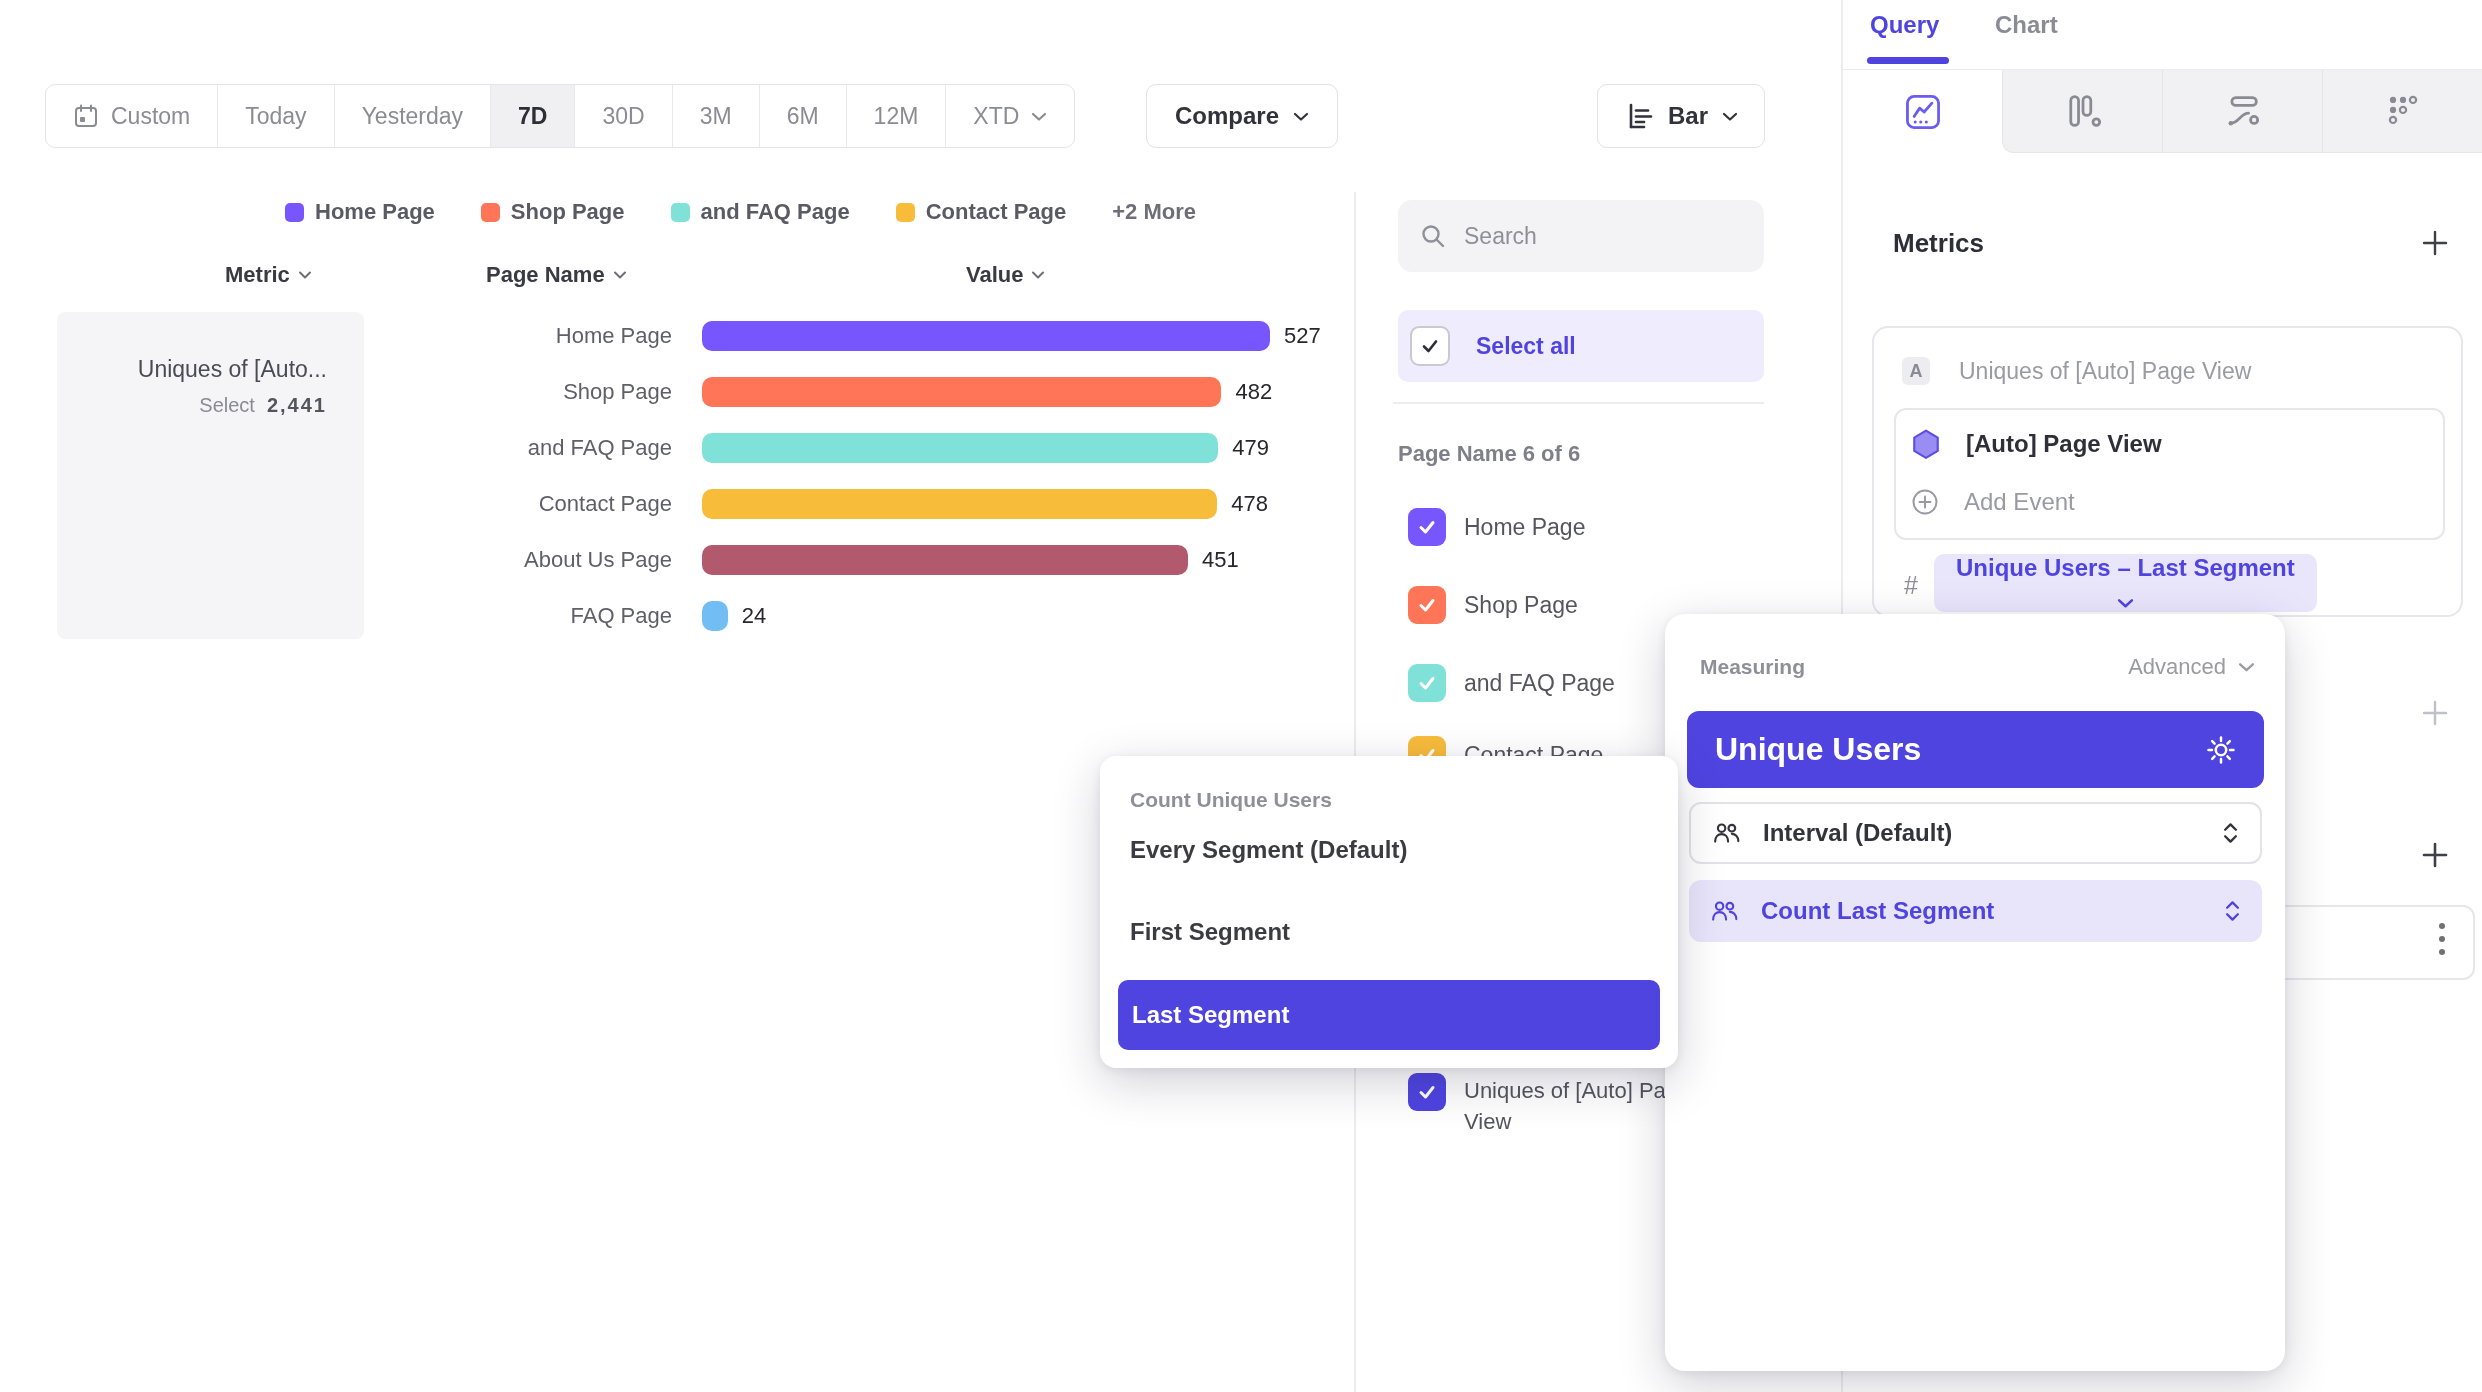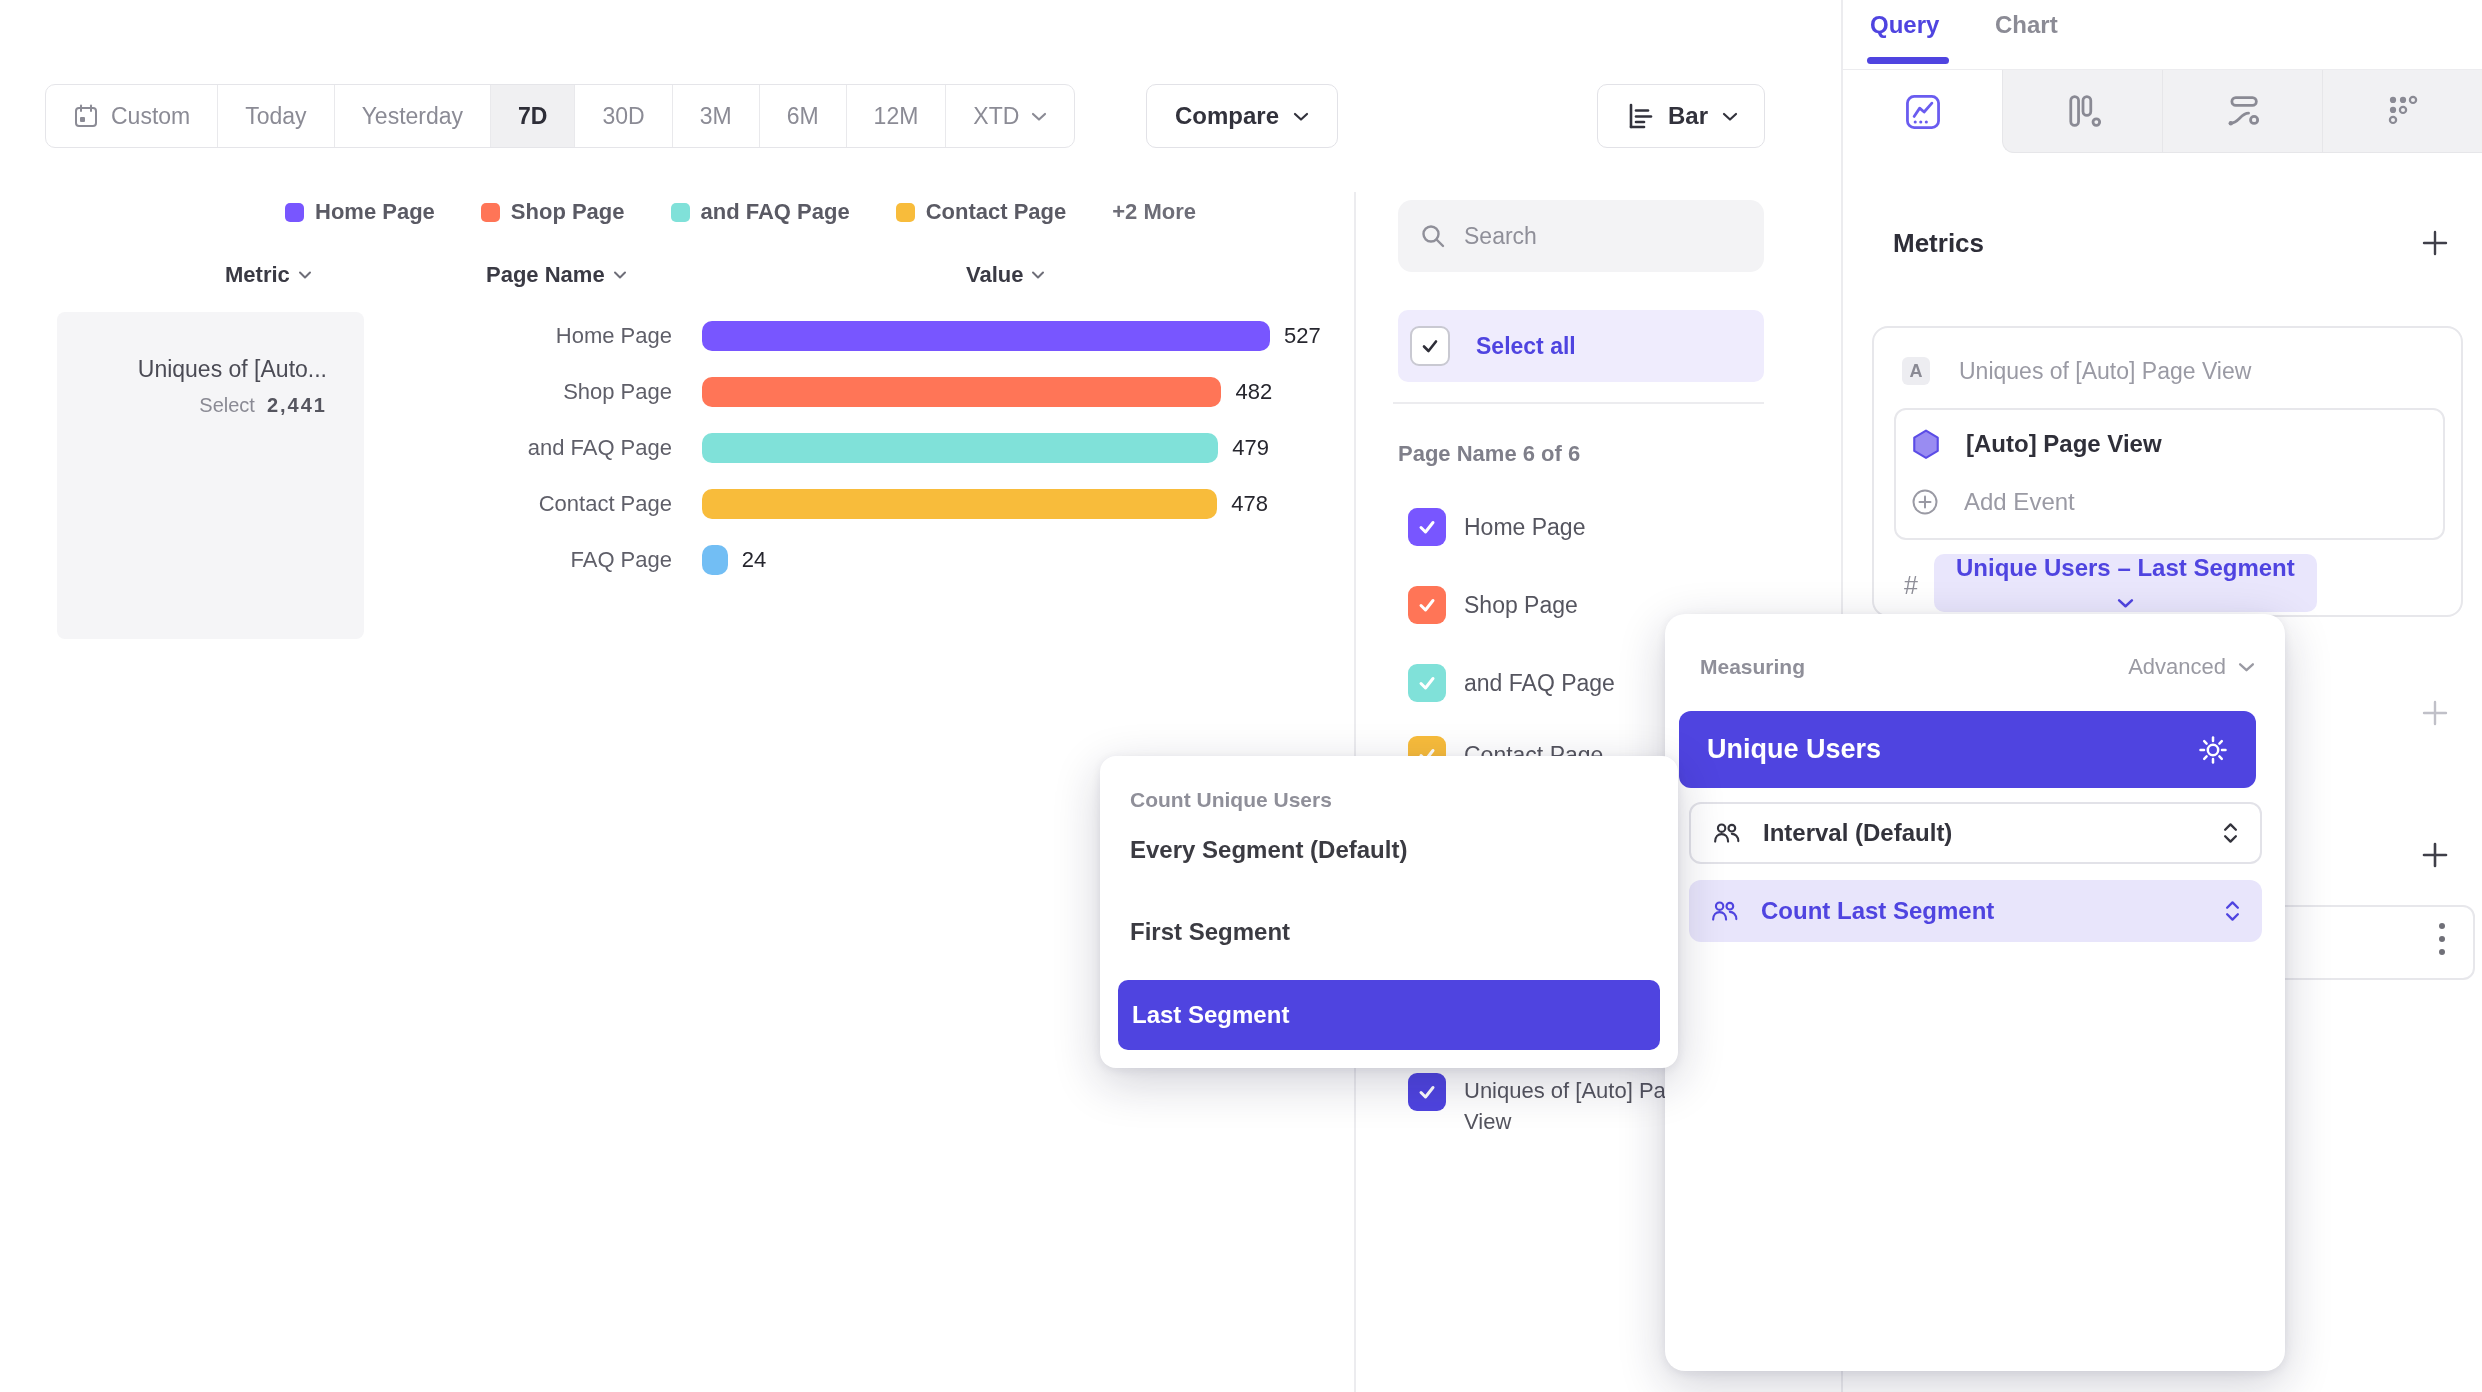--- a/index.html
+++ b/index.html
@@ -97,23 +97,23 @@
   .vdots { position:absolute; right:28px; top:16px; display:flex; flex-direction:column; gap:7px; }
   .vdots i { width:6px; height:6px; border-radius:50%; background:#707078; }
 
   
   .popover { position:absolute; background:#fff; border-radius:20px;
              box-shadow:0 14px 48px rgba(25,25,60,.20), 0 2px 10px rgba(25,25,60,.08); }
   .meas { left:1665px; top:614px; width:620px; height:757px; z-index:5; }
   .meas-head { position:absolute; left:35px; right:30px; top:40px; display:flex; justify-content:space-between; align-items:center; }
   .meas-head .t1 { font-size:21px; color:#8F8F99; font-weight:bold; }
   .meas-head .t2 { font-size:22px; color:#9A9AA3; display:flex; align-items:center; gap:12px; }
-  .uu-btn { position:absolute; left:14px; top:97px; width:577px; height:77px; background:#4F44E0;
+  .uu-btn { position:absolute; left:22px; top:97px; width:577px; height:77px; background:#4F44E0;
             border-radius:12px; display:flex; align-items:center; justify-content:space-between;
-            padding:0 28px; color:#fff; font-size:27px; font-weight:bold; }
+            padding:0 28px; color:#fff; font-size:32px; font-weight:bold; }
   .opt-row { position:absolute; left:24px; width:573px; height:62px; border-radius:12px;
              display:flex; align-items:center; gap:22px; padding:0 22px; font-size:24px; font-weight:bold; }
   .opt-row .grow { flex:1; }
   .opt-row.outlined { border:2px solid #E2E2E8; color:#33333C; }
   .opt-row.selected { background:#E8E5FB; color:#4F44E0; }
   .cnt { left:1100px; top:756px; width:578px; height:312px; border-radius:16px; z-index:10; }
   .cnt-title { position:absolute; left:30px; top:32px; font-size:21px; color:#8F8F99; font-weight:bold; }
   .cnt-item { position:absolute; left:30px; font-size:24px; color:#3B3B42; font-weight:bold; }
   .cnt-selected { position:absolute; left:18px; top:224px; width:542px; height:70px; background:#4F44E0;
                   border-radius:10px; display:flex; align-items:center; padding:4px 14px;
@@ -245,20 +245,25 @@
       <div class="lbl">and FAQ Page</div>
       <div class="bar" style="width: 516.266px; background: rgb(128, 225, 217);"></div>
       <div class="val">479</div>
     </div>
     <div class="crow">
       <div class="lbl">Contact Page</div>
       <div class="bar" style="width: 515.188px; background: rgb(248, 188, 59);"></div>
       <div class="val">478</div>
     </div>
     <div class="crow">
+      <div class="lbl">About Us Page</div>
+      <div class="bar" style="width: 486.087px; background: rgb(178, 89, 110);"></div>
+      <div class="val">451</div>
+    </div>
+    <div class="crow">
       <div class="lbl">FAQ Page</div>
       <div class="bar" style="width: 25.8672px; background: rgb(114, 190, 244);"></div>
       <div class="val">24</div>
     </div>
   </div>
 
   <div class="vline" style="left:1354px; top:192px; height:1200px;"></div>
   <div class="vline" style="left:1841px; top:0; height:1392px;"></div>
 
   <div class="search dotted">

